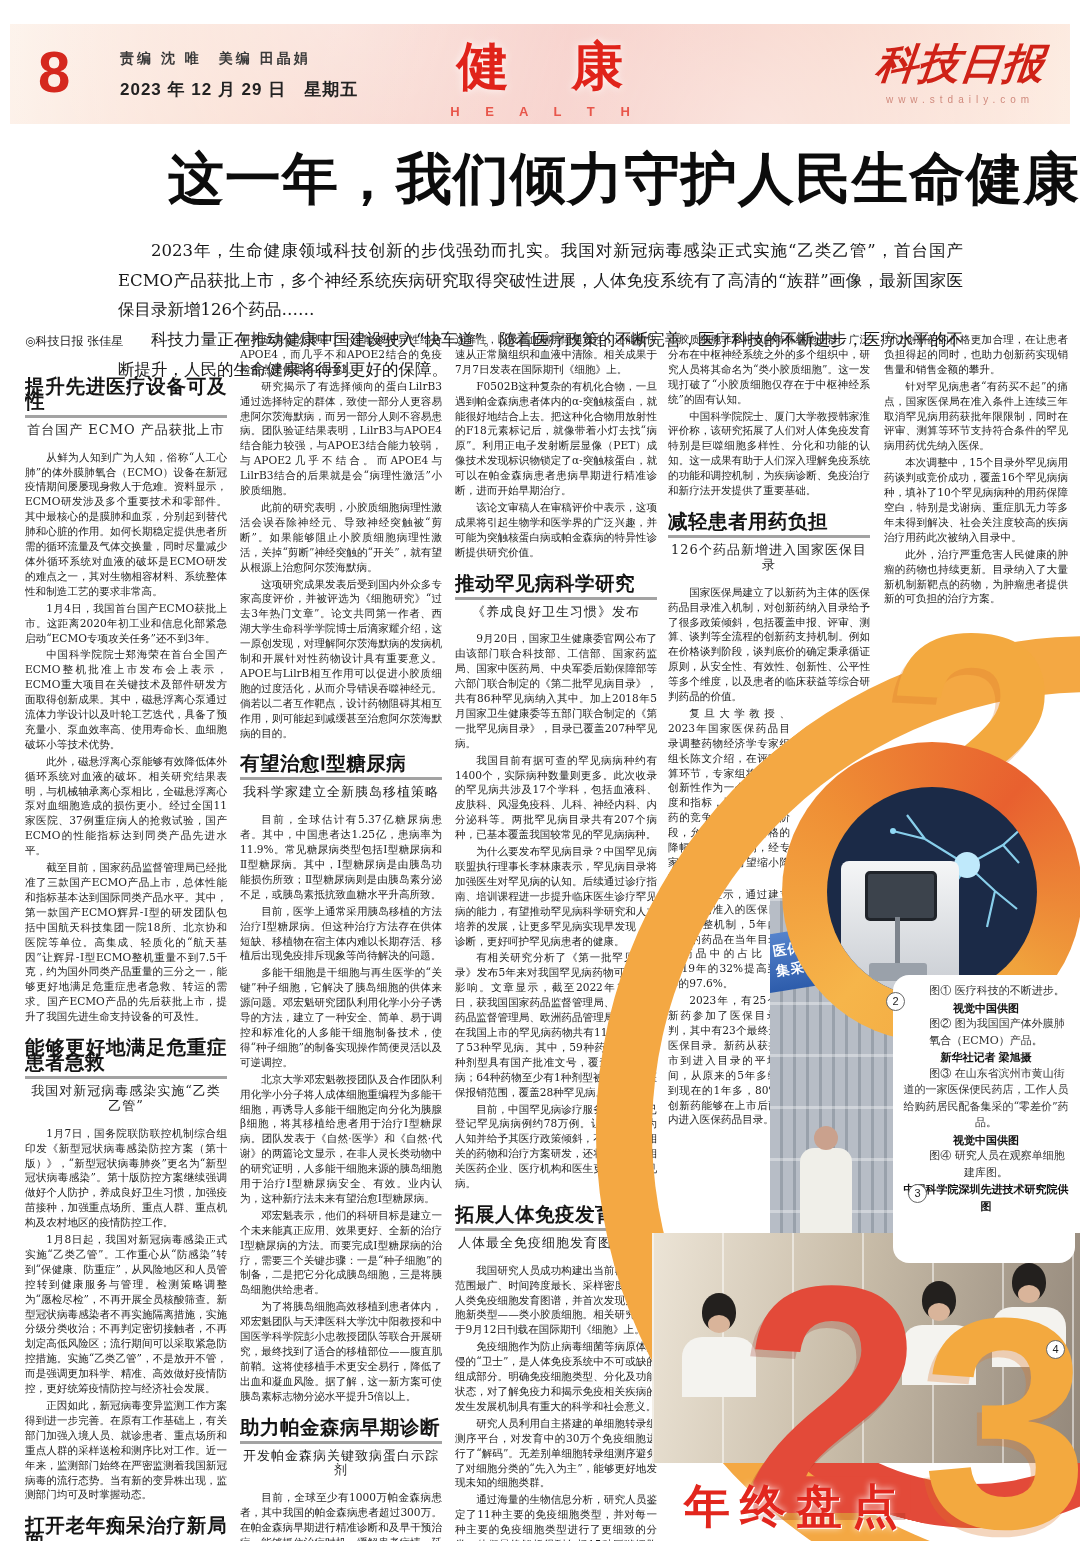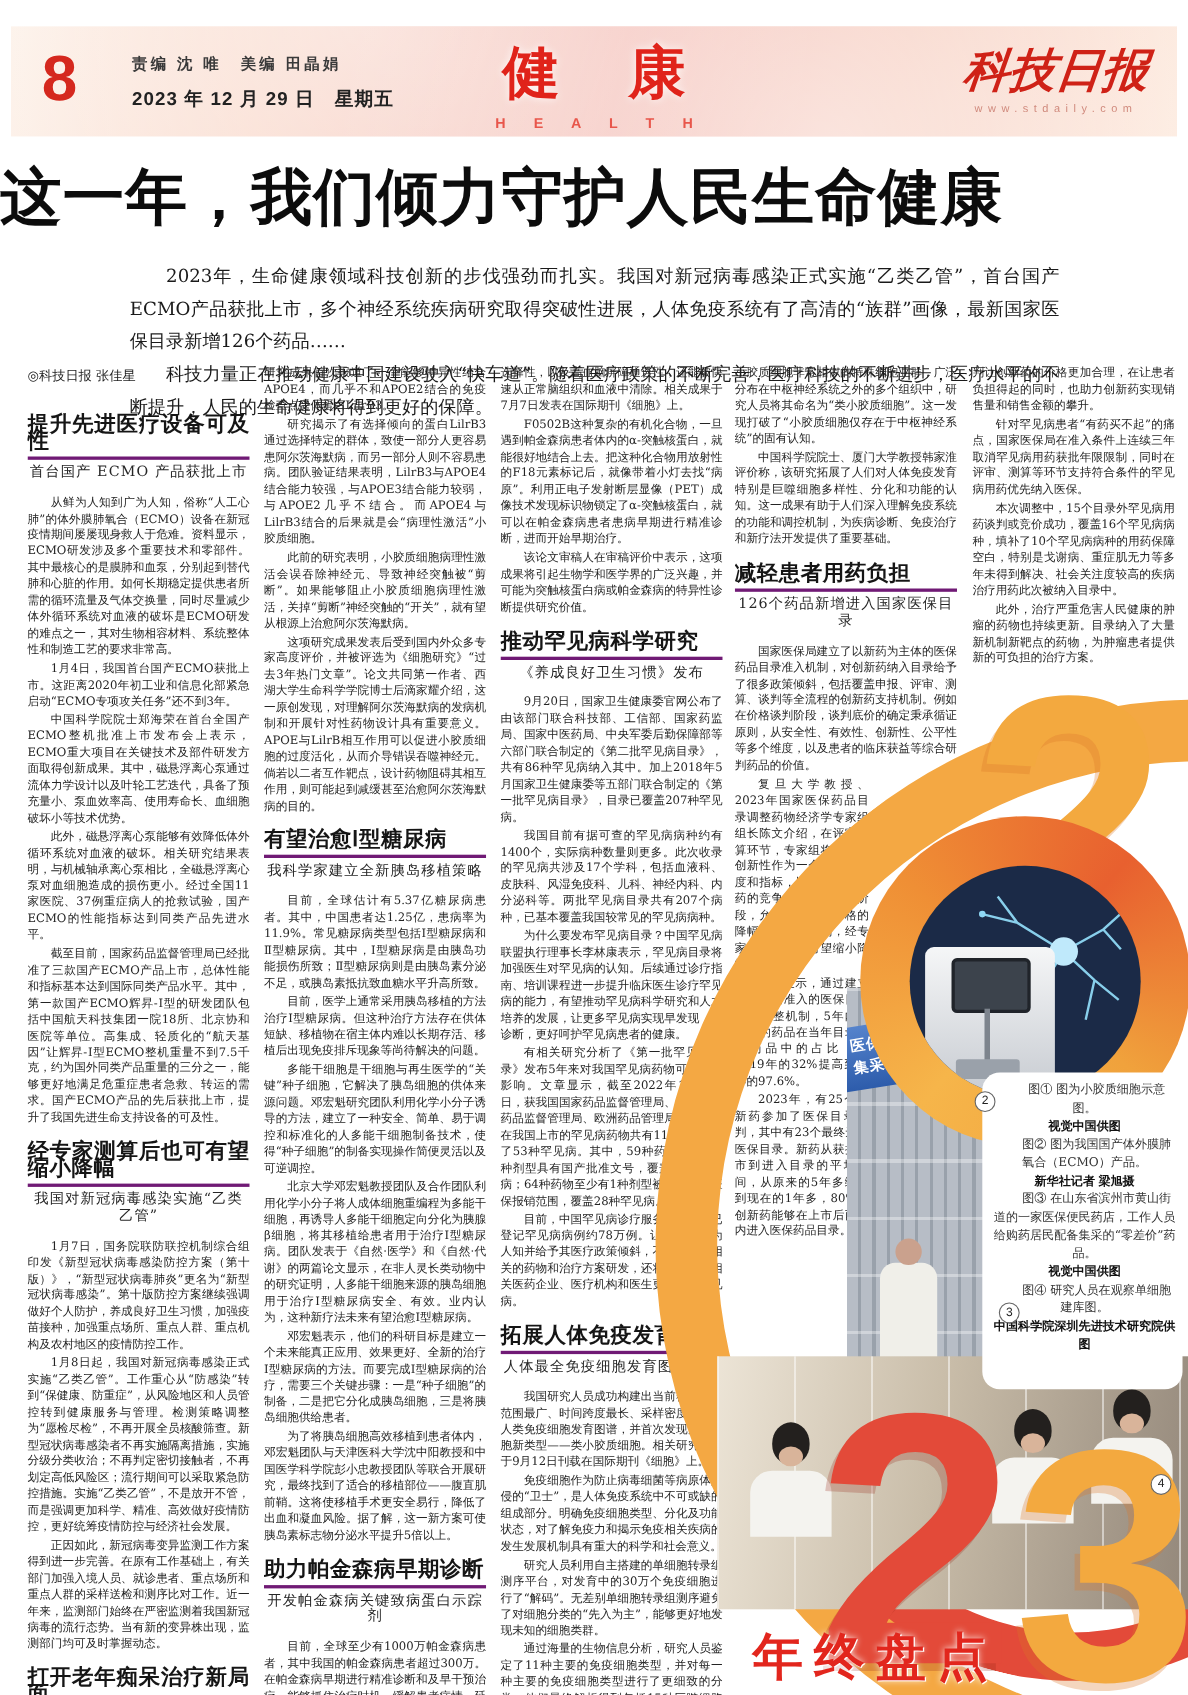--- a/index.html
+++ b/index.html
@@ -20,33 +20,33 @@
   .mast-cn{font-family:"Liberation Sans",sans-serif;font-weight:900;font-size:52px;color:#e0231a;
            letter-spacing:24px;margin-right:-24px;text-shadow:0 0 8px rgba(255,255,255,.9);}
   .mast-en{font-family:"Liberation Sans",sans-serif;font-weight:bold;font-size:13px;color:#e8564b;
            letter-spacing:11px;margin-top:2px;margin-right:-11px;}
   .paper{position:absolute;right:26px;top:12px;text-align:center;}
   .paper-name{font-size:42px;color:#cf2217;font-weight:bold;font-style:italic;
               font-family:"DejaVu Serif",serif;transform:skewX(-6deg);}
   .paper-url{font-size:10px;color:#d08a7d;letter-spacing:5px;margin-top:2px;
              font-family:"Liberation Sans",sans-serif;}
   
-  .headline{position:absolute;left:0;width:1080px;top:142px;text-align:left;
+  .headline{position:absolute;left:0;width:1080px;top:142px;text-align:right;
             font-family:"Liberation Sans",sans-serif;font-weight:900;font-size:56px;
             color:#0c0c0c;letter-spacing:1px;}
   .lead{position:absolute;left:118px;width:845px;top:236px;font-size:16.5px;line-height:1.8;
         text-align:justify;color:#1a1a1a;}
   .lead p{margin:0;text-indent:2em;}
   
   .col{position:absolute;top:332px;bottom:0;width:202px;overflow:hidden;
        font-size:10.6px;line-height:14.9px;text-align:justify;color:#242424;}
   .bp{margin:0 0 2px;text-indent:2em;}
   .byline{font-size:12px;color:#1c1c1c;margin:2px 0 30px;}
   .sec-h{font-family:"Liberation Sans",sans-serif;font-weight:900;font-size:19.5px;color:#151515;
-         letter-spacing:.5px;margin:16px 0 5px;padding-bottom:6px;border-bottom:3px solid #701a75;}
+         letter-spacing:.5px;margin:16px 0 5px;padding-bottom:6px;border-bottom:3px solid #a3a3a3;}
   .sec-sub{text-align:center;font-size:13px;color:#262626;margin:4px 0 12px;letter-spacing:1px;}
   .narrow{width:122px;}
   
   .arc-orange{position:absolute;left:596px;top:636px;width:880px;height:880px;border-radius:50%;
               border:56px solid transparent;border-left-color:#f4a843;border-top-color:#f4a843;
               transform:rotate(-38deg);z-index:1;}
   .arc-red{position:absolute;left:702px;top:984px;width:456px;height:456px;border-radius:50%;
            border:44px solid transparent;border-right-color:#e34a39;border-bottom-color:#e34a39;
            transform:rotate(14deg);z-index:3;}
   .bignum{position:absolute;font-family:"Liberation Sans",sans-serif;font-weight:bold;z-index:2;}
@@ -131,21 +131,21 @@
 
   <div class="col" style="left:25px">
     <div class="byline">◎科技日报 张佳星</div>
     <div class="sec-h">提升先进医疗设备可及性</div>
     <div class="sec-sub">首台国产 ECMO 产品获批上市</div>
     <p class="bp">从鲜为人知到广为人知，俗称“人工心肺”的体外膜肺氧合（ECMO）设备在新冠疫情期间屡屡现身救人于危难。资料显示，ECMO研发涉及多个重要技术和零部件。其中最核心的是膜肺和血泵，分别起到替代肺和心脏的作用。如何长期稳定提供患者所需的循环流量及气体交换量，同时尽量减少体外循环系统对血液的破坏是ECMO研发的难点之一，其对生物相容材料、系统整体性和制造工艺的要求非常高。</p>
     <p class="bp">1月4日，我国首台国产ECMO获批上市。这距离2020年初工业和信息化部紧急启动“ECMO专项攻关任务”还不到3年。</p>
     <p class="bp">中国科学院院士郑海荣在首台全国产ECMO整机批准上市发布会上表示，ECMO重大项目在关键技术及部件研发方面取得创新成果。其中，磁悬浮离心泵通过流体力学设计以及叶轮工艺迭代，具备了预充量小、泵血效率高、使用寿命长、血细胞破坏小等技术优势。</p>
     <p class="bp">此外，磁悬浮离心泵能够有效降低体外循环系统对血液的破坏。相关研究结果表明，与机械轴承离心泵相比，全磁悬浮离心泵对血细胞造成的损伤更小。经过全国11家医院、37例重症病人的抢救试验，国产ECMO的性能指标达到同类产品先进水平。</p>
     <p class="bp">截至目前，国家药品监督管理局已经批准了三款国产ECMO产品上市，总体性能和指标基本达到国际同类产品水平。其中，第一款国产ECMO辉昇-Ⅰ型的研发团队包括中国航天科技集团一院18所、北京协和医院等单位。高集成、轻质化的“航天基因”让辉昇-Ⅰ型ECMO整机重量不到7.5千克，约为国外同类产品重量的三分之一，能够更好地满足危重症患者急救、转运的需求。国产ECMO产品的先后获批上市，提升了我国先进生命支持设备的可及性。</p>
-    <div class="sec-h">经专家测算后也可有望缩小降幅</div>
+    <div class="sec-h">能够更好地满足危重症患者急救</div>
     <div class="sec-sub">我国对新冠病毒感染实施“乙类乙管”</div>
     <p class="bp">1月7日，国务院联防联控机制综合组印发《新型冠状病毒感染防控方案（第十版）》，“新型冠状病毒肺炎”更名为“新型冠状病毒感染”。第十版防控方案继续强调做好个人防护，养成良好卫生习惯，加强疫苗接种，加强重点场所、重点人群、重点机构及农村地区的疫情防控工作。</p>
     <p class="bp">1月8日起，我国对新冠病毒感染正式实施“乙类乙管”。工作重心从“防感染”转到“保健康、防重症”，从风险地区和人员管控转到健康服务与管理。检测策略调整为“愿检尽检”，不再开展全员核酸筛查。新型冠状病毒感染者不再实施隔离措施，实施分级分类收治；不再判定密切接触者，不再划定高低风险区；流行期间可以采取紧急防控措施。实施“乙类乙管”，不是放开不管，而是强调更加科学、精准、高效做好疫情防控，更好统筹疫情防控与经济社会发展。</p>
     <p class="bp">正因如此，新冠病毒变异监测工作方案得到进一步完善。在原有工作基础上，有关部门加强入境人员、就诊患者、重点场所和重点人群的采样送检和测序比对工作。近一年来，监测部门始终在严密监测着我国新冠病毒的流行态势。当有新的变异株出现，监测部门均可及时掌握动态。</p>
     <div class="sec-h">打开老年痴呆治疗新局面</div>
 
   </div>
 
   <div class="col" style="left:240px">
     <p class="bp" style="text-indent:0">研究成果首次报道了一个能够特异性结合APOE4，而几乎不和APOE2结合的免疫检查点受体蛋白LilrB3。</p>
@@ -235,21 +235,21 @@
         <div class="dev-mon"></div>
         <div class="dev-pole"></div>
         <div class="dev-base"></div>
       </div>
     </div>
   </div>
 
   <div class="arc-red"></div>
 
   <div class="caption-panel">
-    <p>图① 图为小胶质细胞示意图。</p>
+    <p>图① 医疗科技的不断进步。</p>
     <p class="credit">视觉中国供图</p>
     <p>图② 图为我国国产体外膜肺氧合（ECMO）产品。</p>
     <p class="credit">新华社记者 梁旭摄</p>
     <p>图③ 在山东省滨州市黄山街道的一家医保便民药店，工作人员给购药居民配备集采的“零差价”药品。</p>
     <p class="credit">视觉中国供图</p>
     <p>图④ 研究人员在观察单细胞建库图。</p>
     <p class="credit">中国科学院深圳先进技术研究院供图</p>
   </div>
 
   <div class="photo ph-lab">

